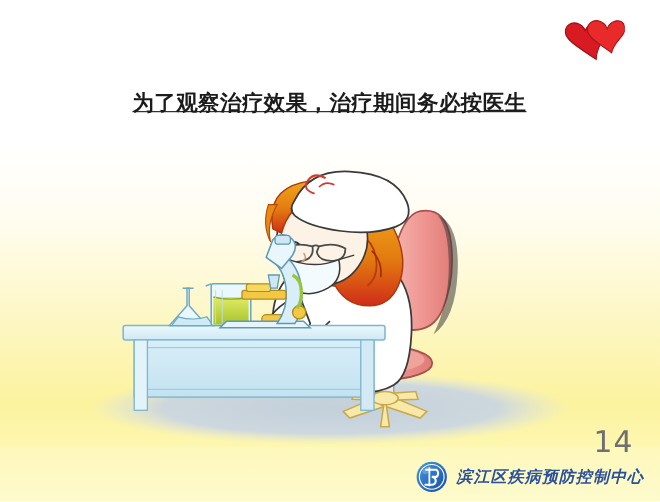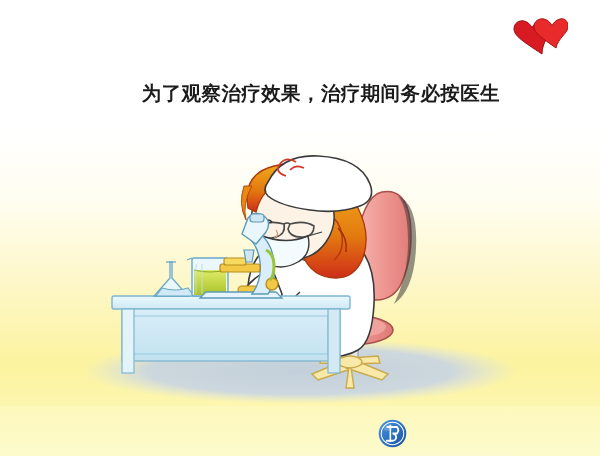--- a/index.html
+++ b/index.html
@@ -41,21 +41,22 @@
     position: absolute;
     left: 60px;
     top: 78px;
     width: 440px;
     font-family: "DejaVu Sans", "Liberation Sans", sans-serif;
     font-weight: bold;
     font-size: 19.5px;
     line-height: 31px;
     color: #1b1b1b;
     letter-spacing: 0.4px;
-    text-align: right;
+    text-align: center;
+    text-decoration: underline;
   }
   .headline .l1 { display: block; text-indent: 2em; }
   .headline .l2 { display: block; }
 
   
   .slogan-wrap {
     position: absolute;
     right: 14px;
     top: 18px;
     width: 82px;
@@ -299,31 +300,33 @@
 
   <div class="slogan-wrap">
     <svg class="hearts" viewBox="0 0 60 38" xmlns="http://www.w3.org/2000/svg">
       <path d="M34 36 C16 24 6 18 6 11 C6 5 11 2 16 3 C20 4 23 7 24 10 C25 7 28 4 32 3 C37 2 42 5 42 11 C42 18 34 24 34 36 Z" fill="#d81a22" stroke="#9e0f14" stroke-width="1"></path>
       <path d="M48 30 C34 20 26 15 26 9 C26 3 31 0 36 1 C40 2 43 5 44 8 C45 5 48 2 52 1 C57 0 60 3 60 9 C60 15 50 20 48 30 Z" fill="#e82a2a" stroke="#a81217" stroke-width="1"></path>
     </svg>
     <div class="slogan-col slogan-a">你我共同参与</div>
     <div class="slogan-col slogan-b">依法防控结核</div>
   </div>
 
+  <div class="page-number">14</div>
 
   <div class="footer-org">
     <svg class="org-logo" viewBox="0 0 40 40" xmlns="http://www.w3.org/2000/svg">
       <defs>
         <linearGradient id="logoG" x1="0" y1="0" x2="1" y2="1">
           <stop offset="0%" stop-color="#4d9ada"></stop>
           <stop offset="55%" stop-color="#2a6fc4"></stop>
           <stop offset="100%" stop-color="#1b4f99"></stop>
         </linearGradient>
       </defs>
       <circle cx="20" cy="20" r="19" fill="url(#logoG)"></circle>
       <circle cx="20" cy="20" r="15.5" fill="none" stroke="#ffffff" stroke-width="1.4"></circle>
       <path d="M13 11 h13 a6 6 0 0 1 0 9 h-6 a5 5 0 0 1 0 10 h-8" fill="none" stroke="#ffffff" stroke-width="2.6" stroke-linecap="round"></path>
       <path d="M17 9 v22" stroke="#ffffff" stroke-width="2.2" stroke-linecap="round"></path>
       <ellipse cx="14" cy="12" rx="6" ry="4" fill="#ffffff" opacity="0.22" transform="rotate(-28 14 12)"></ellipse>
     </svg>
+    <span class="org-name">滨江区疾病预防控制中心</span>
   </div>
 
 </div>
 
 </body></html>

